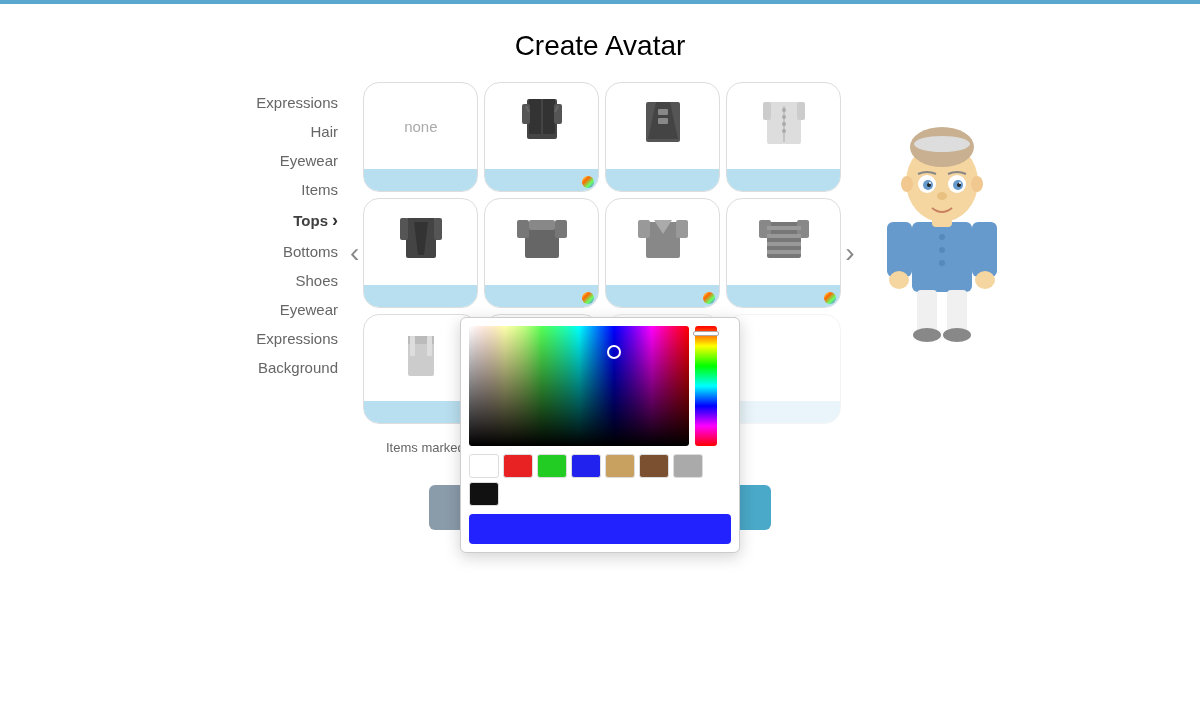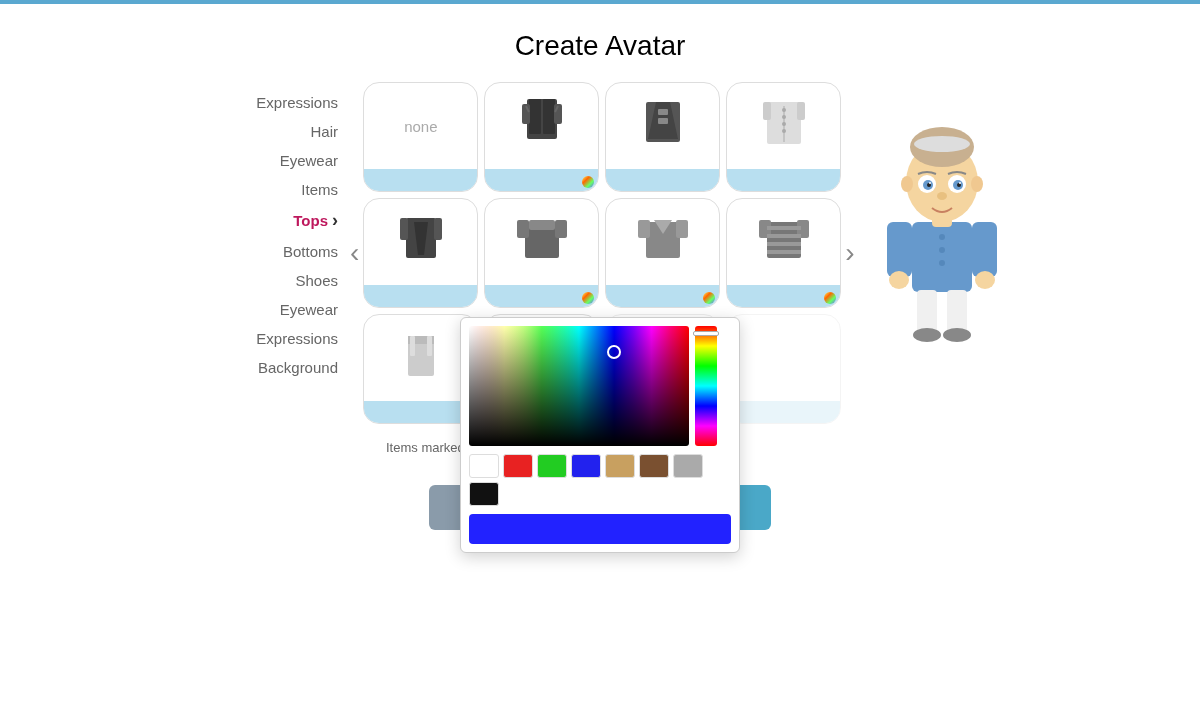--- a/index.html
+++ b/index.html
@@ -54,21 +54,21 @@
       font-size: 15px;
       color: #666;
       cursor: pointer;
       padding: 2px 0;
       text-align: right;
       width: 100%;
     }
 
     .sidebar-item.active {
       font-weight: bold;
-      color: #be185d;
+      color: #404040;
       display: flex;
       align-items: center;
       justify-content: flex-end;
       gap: 4px;
     }
 
     .sidebar-item.active::after {
       content: '›';
       font-size: 18px;
       color: #333;

